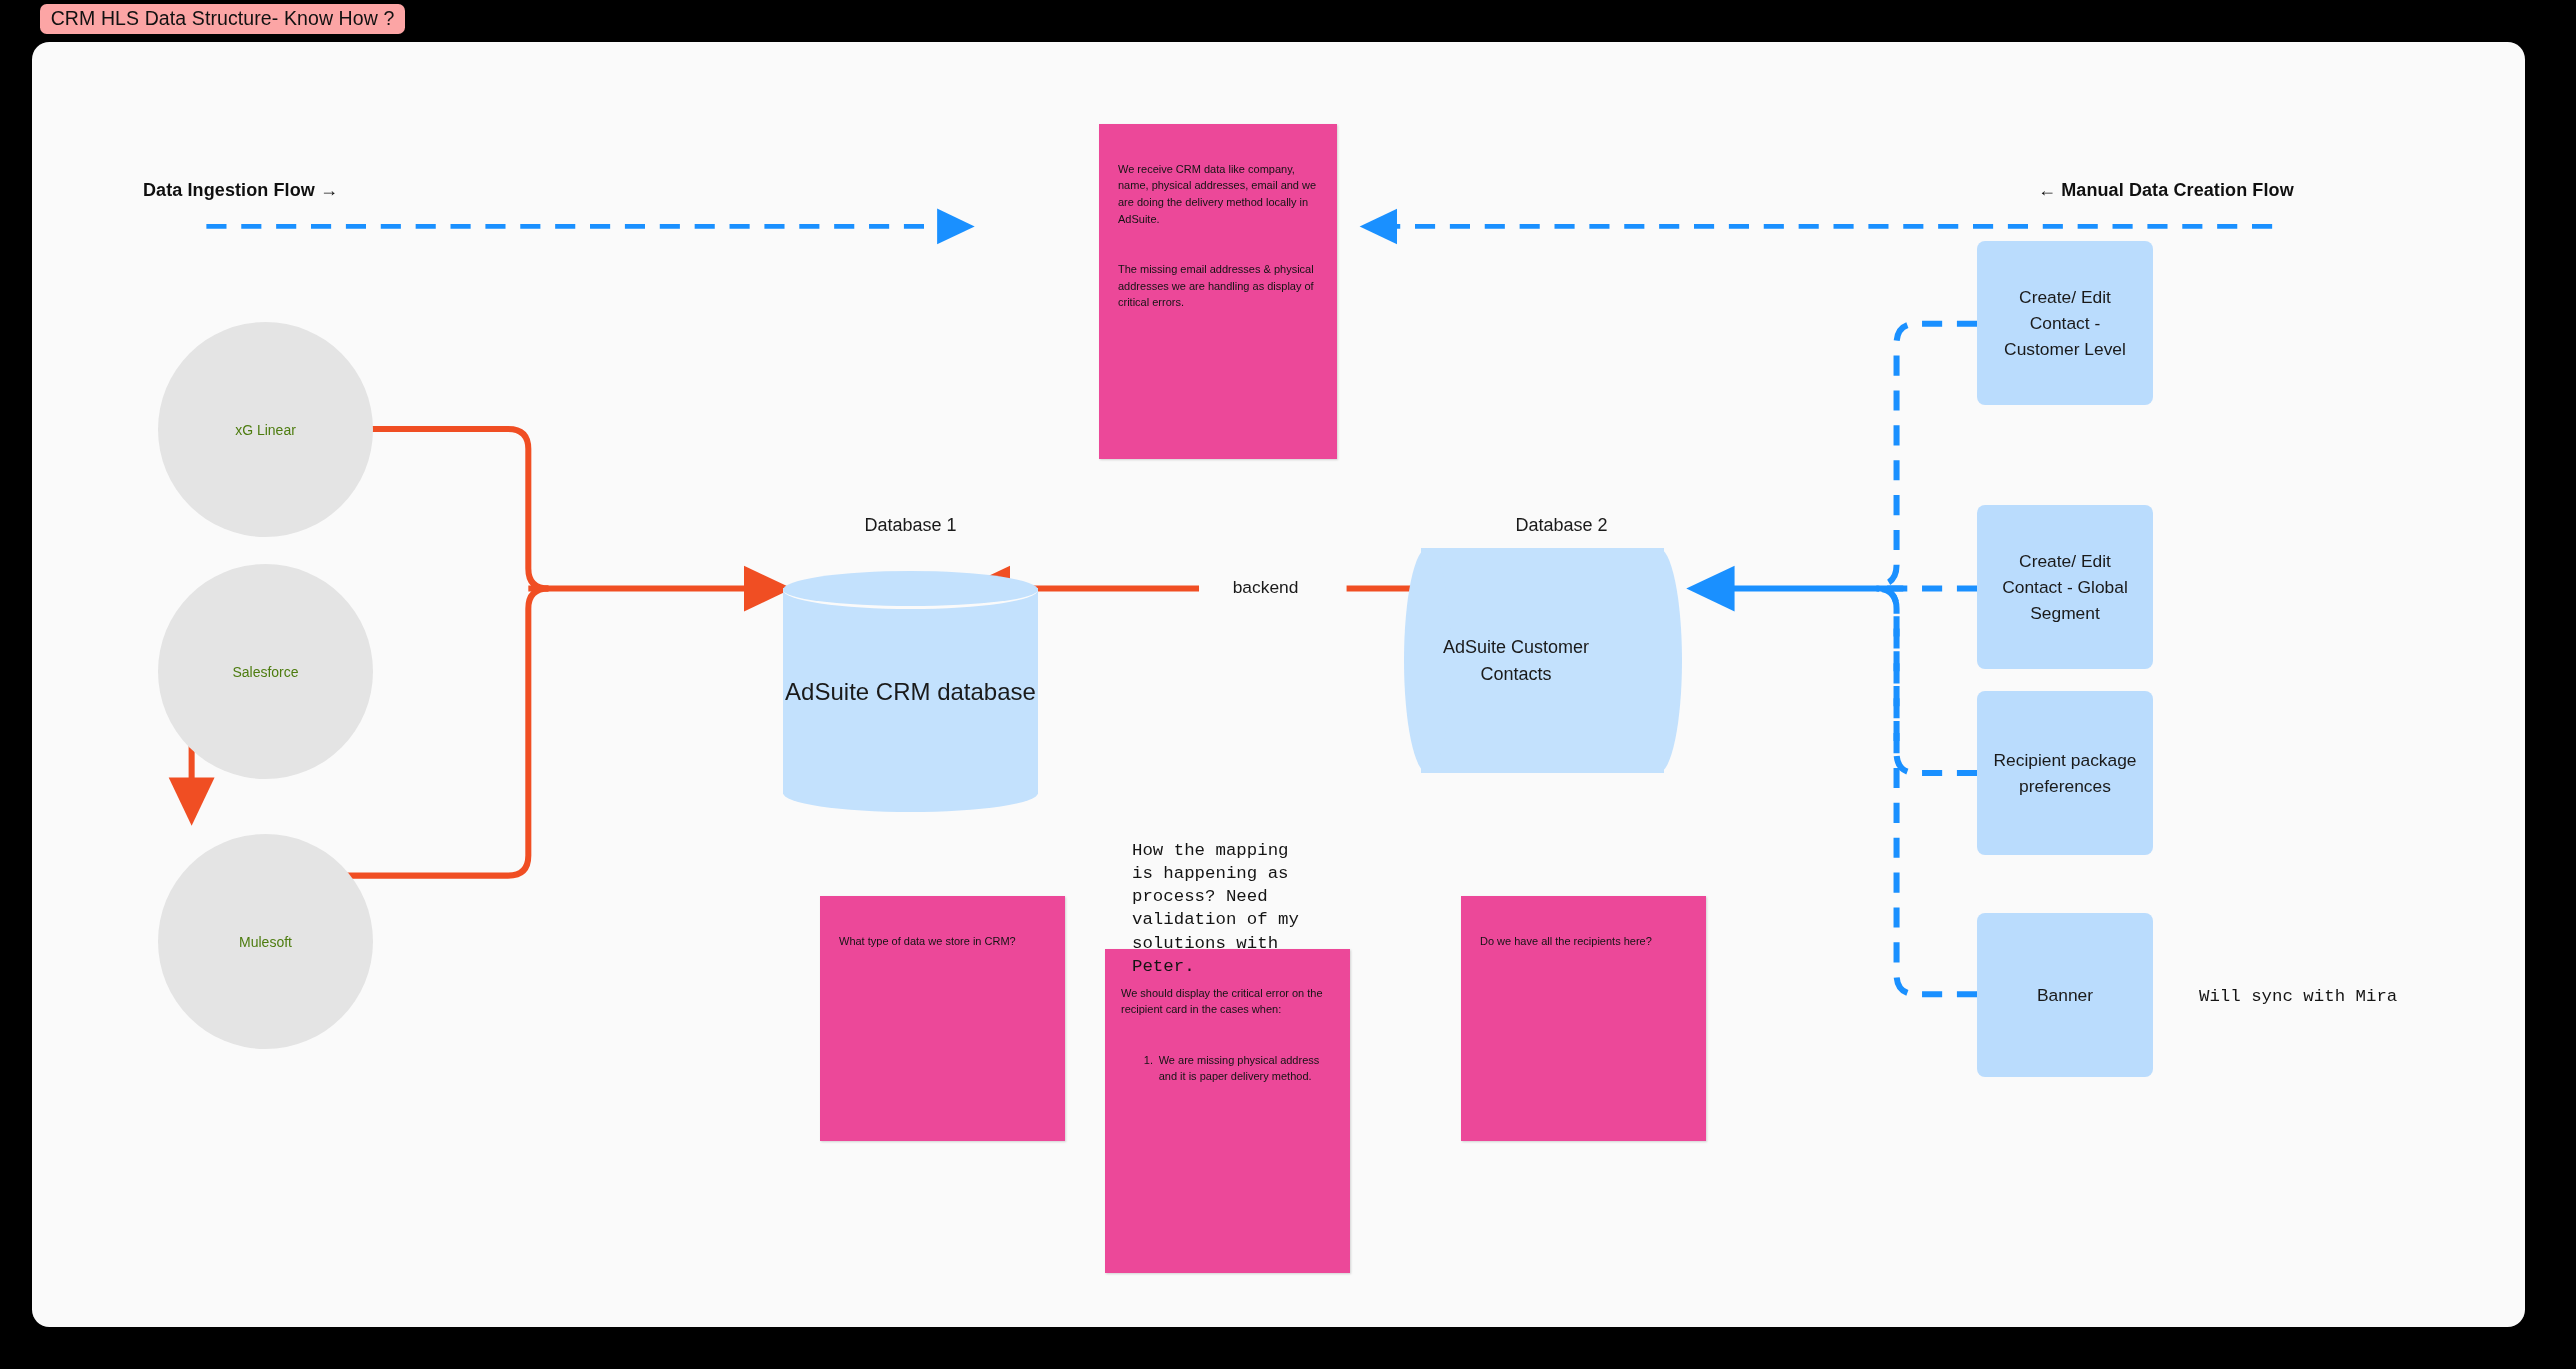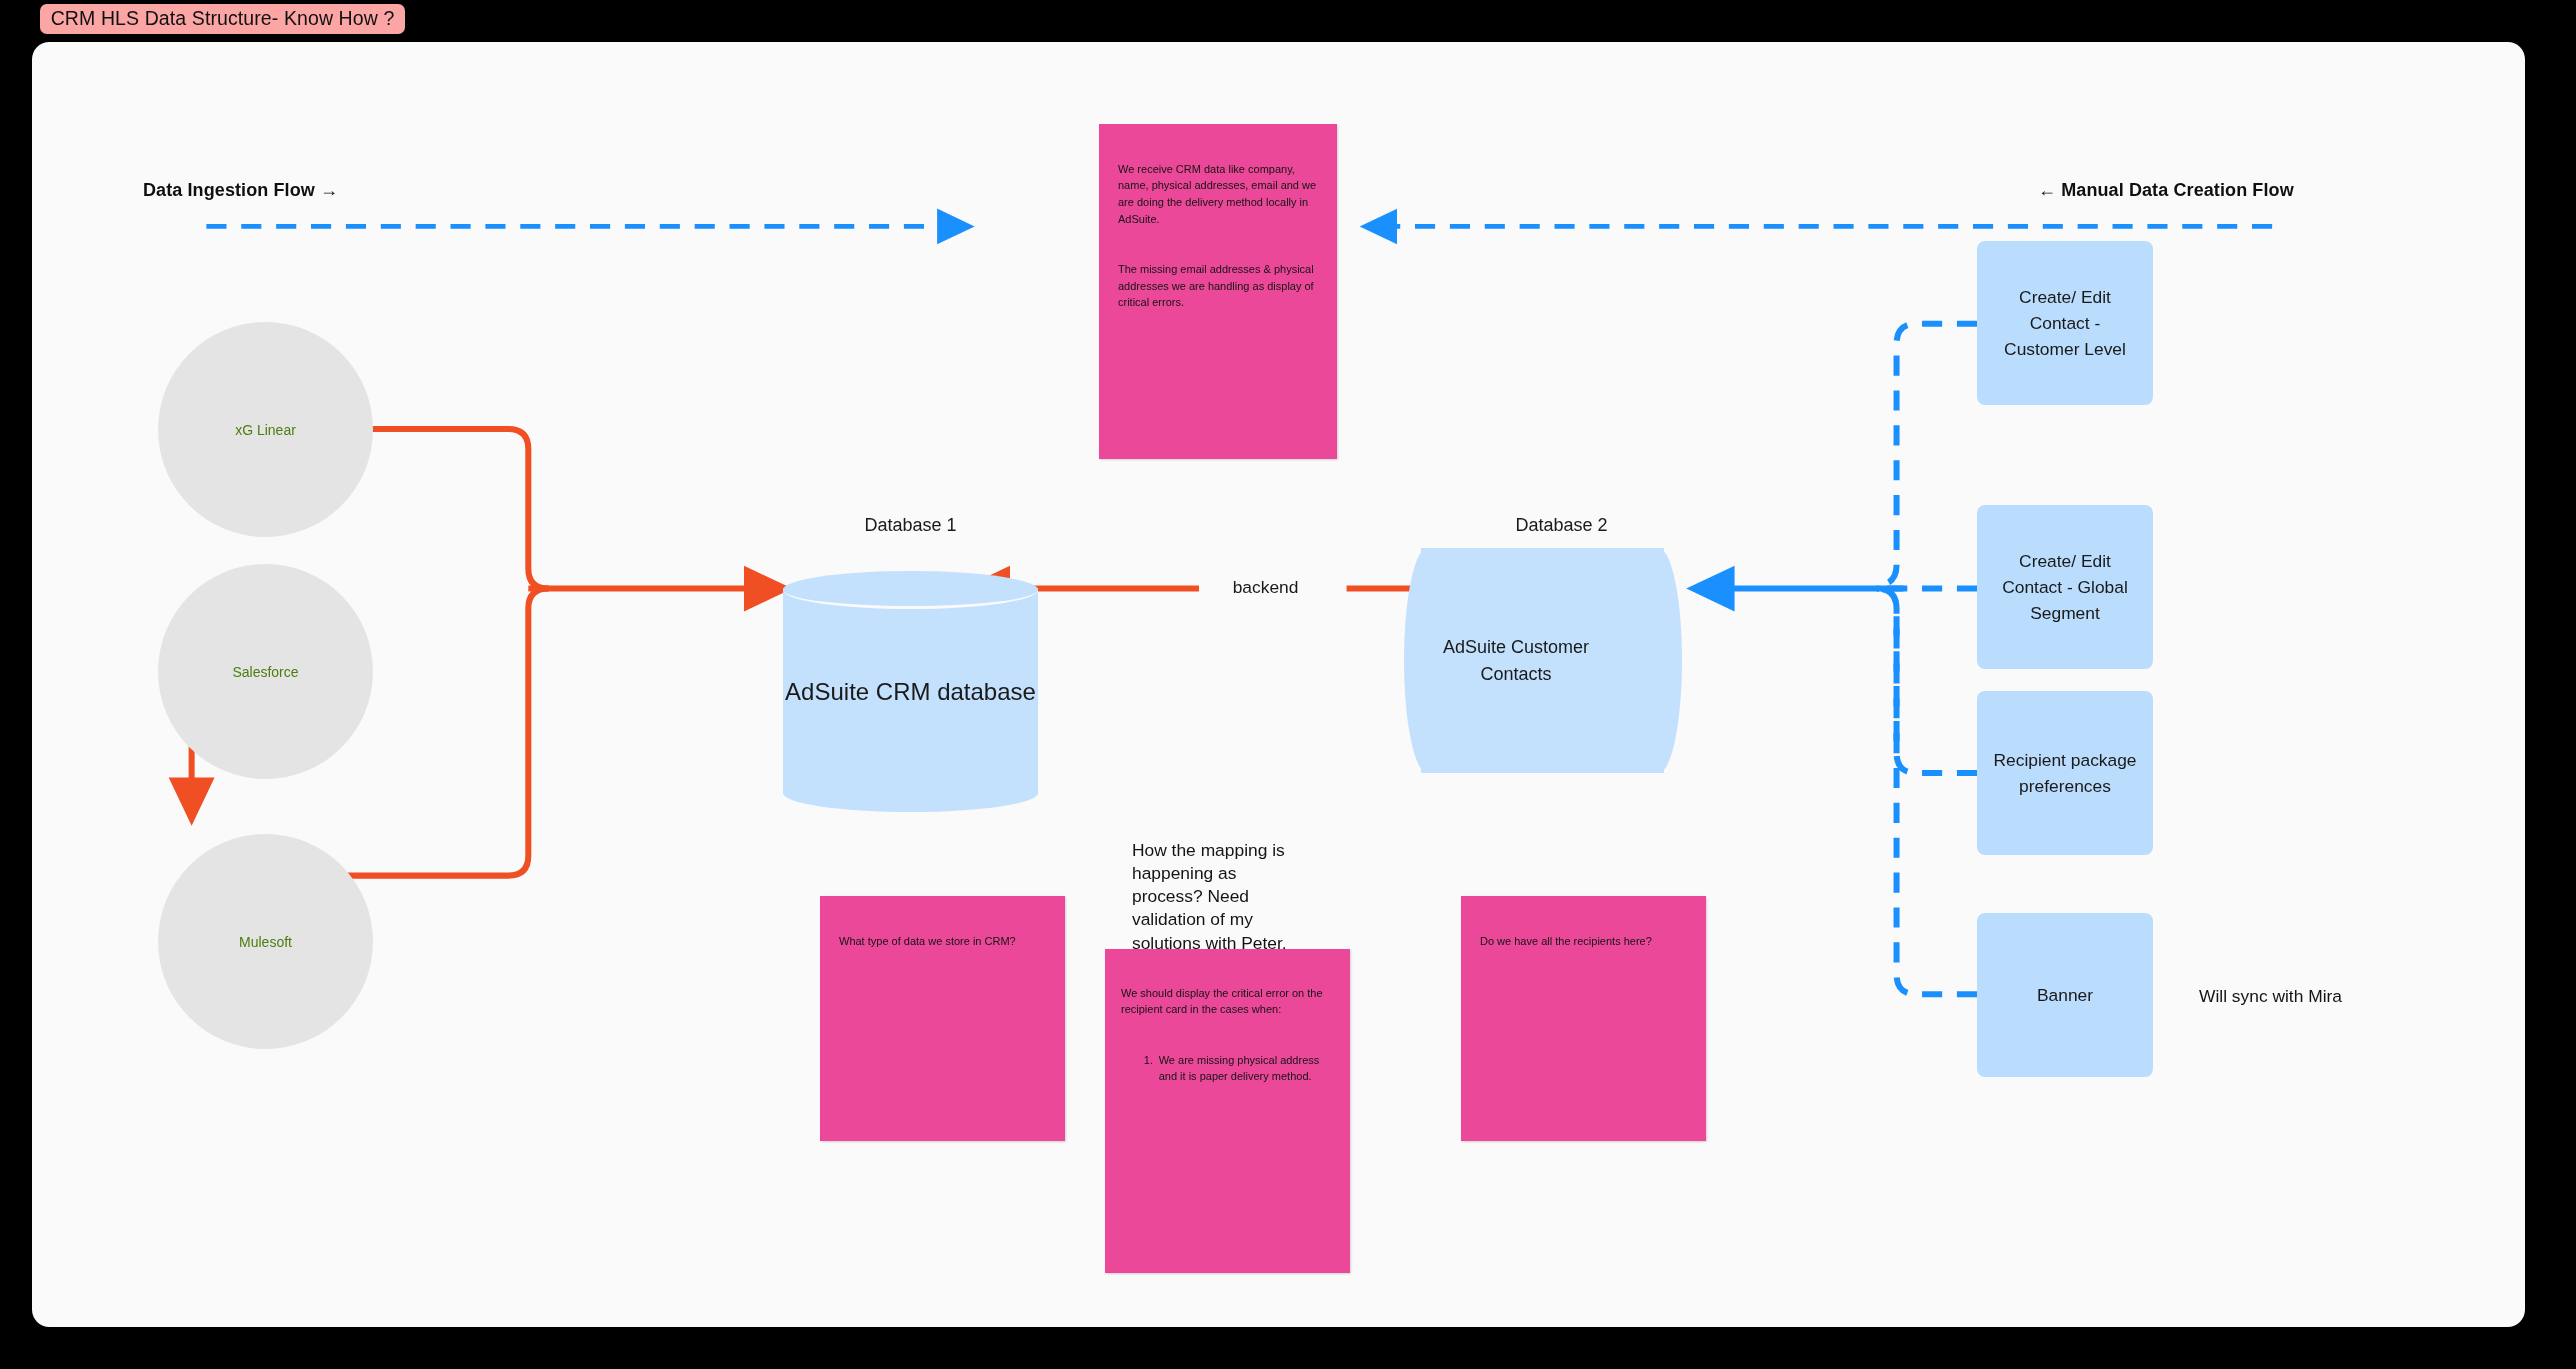--- a/index.html
+++ b/index.html
@@ -212,20 +212,21 @@
   }
   .sticky ol li { margin: 0; padding-left: 2.7px; }
 
   
   .plain-text {
     position: absolute;
     font-size: 17.4px;
     line-height: 1.33;
     color: #141414;
     white-space: pre-line;
+    font-family: Liberation Mono, monospace;
   }
 
   .edge-label {
     position: absolute;
     font-size: 17.4px;
     color: #1a1a1a;
     background: #fafafa;
     padding: 0 6.7px;
     white-space: nowrap;
   }

